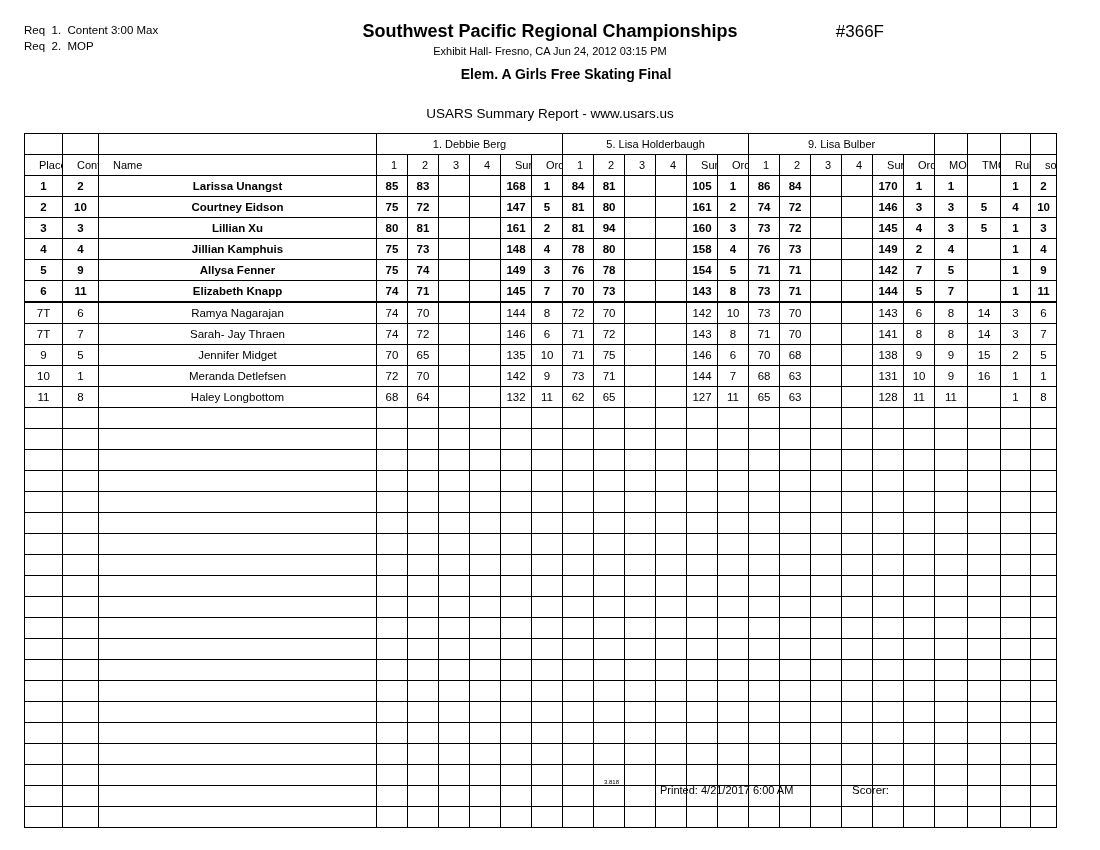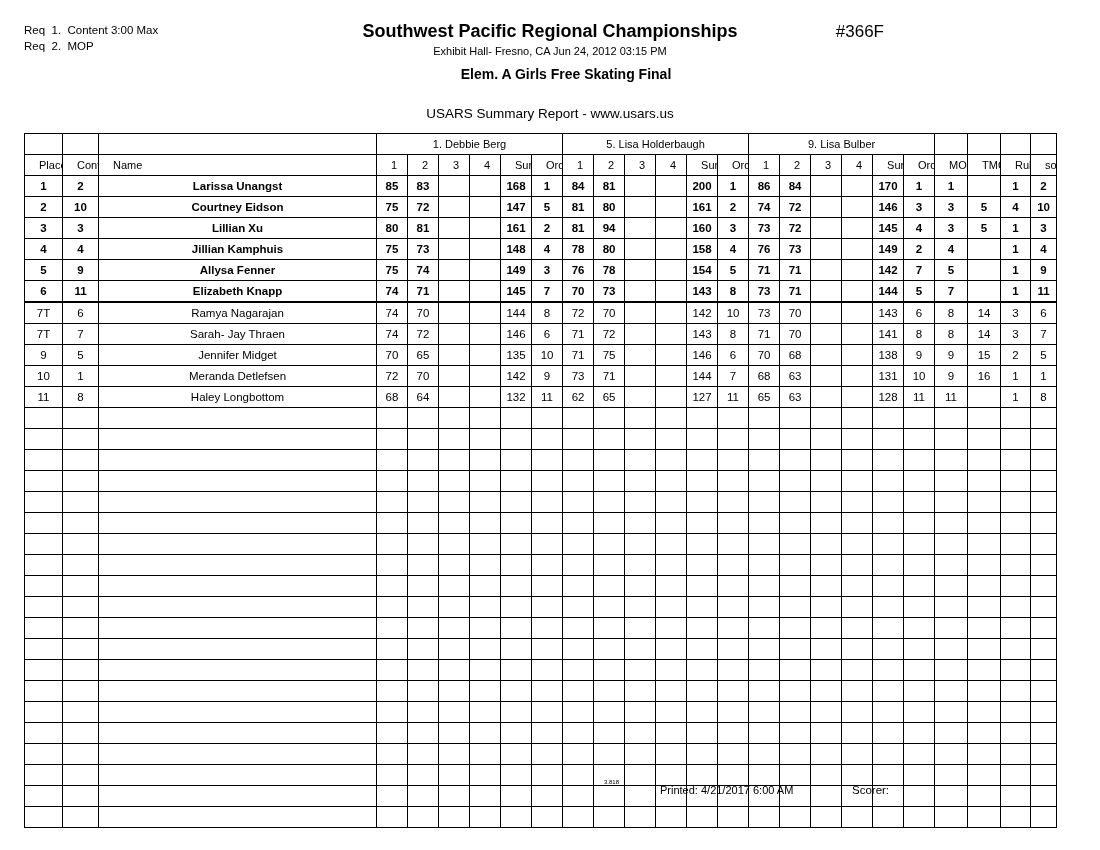--- a/index.html
+++ b/index.html
@@ -265,21 +265,21 @@
             <td class="num  seg-start">85</td>
             <td class="num">83</td>
             <td class="num"></td>
             <td class="num"></td>
             <td class="sum">168</td>
             <td class="ord">1</td>
             <td class="num  seg-start">84</td>
             <td class="num">81</td>
             <td class="num"></td>
             <td class="num"></td>
-            <td class="sum">200</td>
+            <td class="sum">105</td>
             <td class="ord">1</td>
             <td class="num  seg-start">86</td>
             <td class="num">84</td>
             <td class="num"></td>
             <td class="num"></td>
             <td class="sum">170</td>
             <td class="ord  seg-end">1</td>
             <td class="misc">1</td>
             <td class="misc"></td>
             <td class="misc">1</td>

